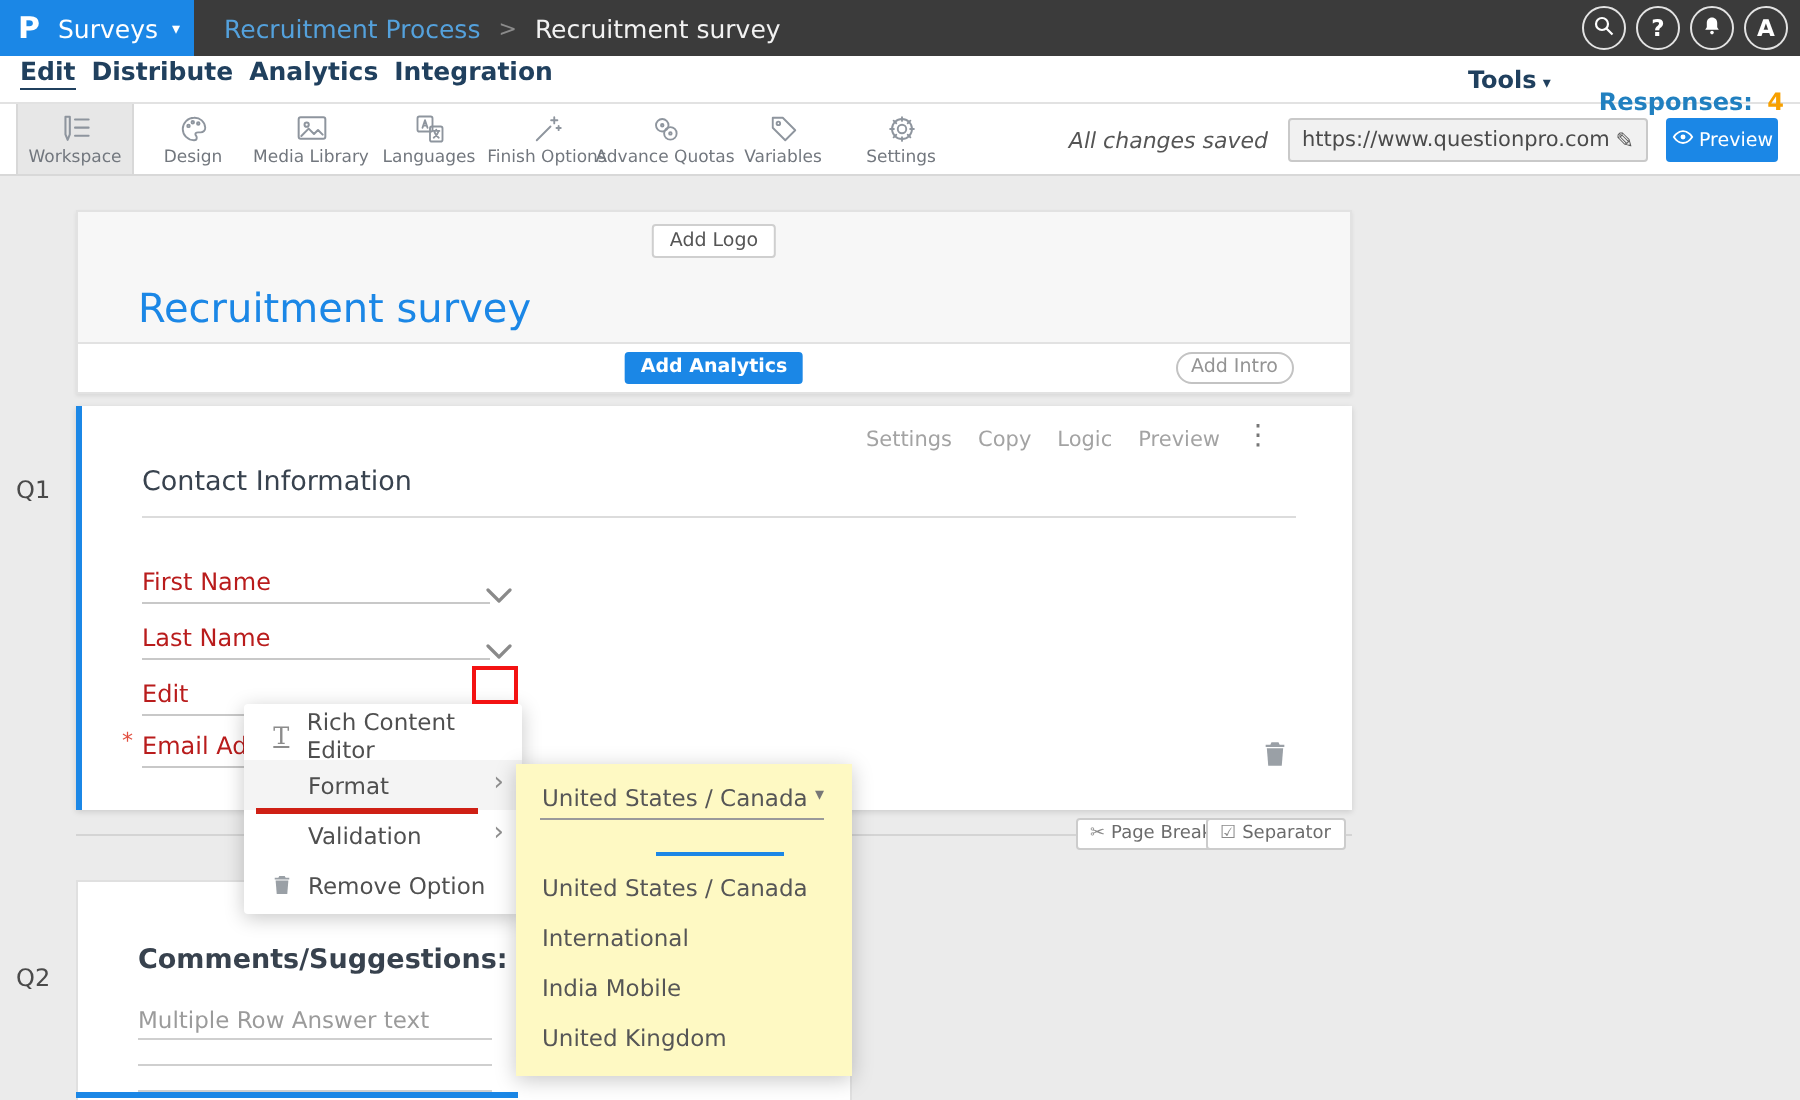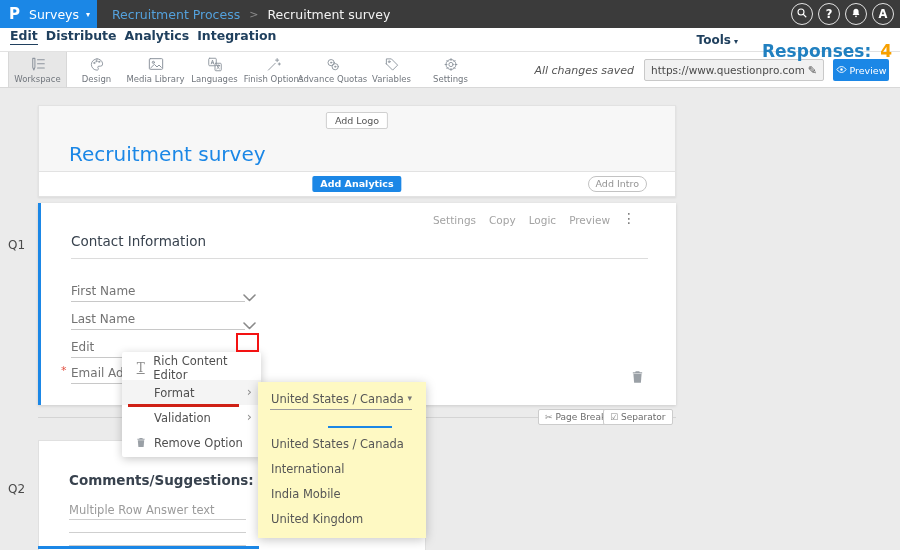--- a/index.html
+++ b/index.html
@@ -25,21 +25,21 @@
     font-size:10.5px; font-weight:bold; line-height:21px; cursor:pointer; }
 
   
   .subnav { position:absolute; top:28px; left:0; width:900px; height:24px; background:#fff;
     border-bottom:1px solid #e2e2e2; display:flex; align-items:flex-start; padding-left:10px; gap:8px; z-index:19; }
   .subnav-item { font-size:12.5px; color:#20405e; font-weight:600; cursor:pointer; padding-bottom:1px; }
   .subnav-item.active { border-bottom:1.5px solid #20405e; }
   .subnav-right { position:absolute; right:8px; top:0; height:24px; display:flex; align-items:center; gap:24px; }
   .tools-link { font-size:12px; color:#20405e; font-weight:600; cursor:pointer; }
   .tools-caret { font-size:8px; color:#20405e; margin-left:3px; }
-  .responses { font-size:17px; font-weight:600; cursor:pointer;margin-top:21px; }
+  .responses { font-size:12px; font-weight:600; cursor:pointer;margin-top:21px; }
   .responses .lbl { color:#2180c0; }
   .responses .cnt { color:#f7a000; margin-left:3px; }
 
   
   .toolbar { position:absolute; top:52px; left:0; width:900px; height:36px; background:#fff;
     border-bottom:1px solid #d8d8d8; display:flex; padding-left:8px; z-index:18; }
   .tool-item { width:59px; height:35px; display:flex; flex-direction:column; align-items:center;
     justify-content:flex-start; padding-top:4px; cursor:pointer;text-align:center; }
   .tool-item.active { background:#e7e7e7; border-left:1px solid #d8d8d8; border-right:1px solid #d8d8d8; }
   .tool-icon { height:16px; display:flex; align-items:center; }
@@ -72,21 +72,21 @@
   .q1-label { top:150px; }
   .q2-label { top:394px; }
 
   .q1-card { position:absolute; left:38px; top:115px; width:638px; height:202px; background:#fff;
     border-left:3px solid #1b87e6; box-shadow:0 1px 3px rgba(0,0,0,.13); }
   .q-actions { position:absolute; right:66px; top:11px; display:flex; gap:13px; }
   .q-action { font-size:10.5px; color:#a3a3a3; cursor:pointer; }
   .q-dots { position:absolute; right:40px; top:7px; font-size:14px; color:#777; cursor:pointer; }
   .q1-title { position:absolute; left:30px; top:30px; font-size:13.5px; color:#38424e; font-weight:500; cursor:text; }
   .q1-title-line { position:absolute; left:30px; right:28px; top:55px; border-top:1px solid #dcdcdc; }
-  .field-label { position:absolute; left:30px; font-size:12px; color:#737373; cursor:text; }
+  .field-label { position:absolute; left:30px; font-size:12px; color:#b91c1c; cursor:text; }
   .field-line { position:absolute; left:30px; width:174px; border-top:1px solid #c8c8c8; }
   .field-chevron { position:absolute; left:202px; cursor:pointer; }
   .field-chevron svg { stroke:#8a8a8a; fill:none; stroke-width:1.6; stroke-linecap:round; stroke-linejoin:round; }
   .field-chevron.blue svg { stroke:#1b87e6; }
   .req-star { position:absolute; left:20px; top:161px; color:#e25041; font-size:11px; }
   .q-trash { position:absolute; left:590px; top:166px; cursor:pointer; }
 
   .red-box { position:absolute; left:236px; top:245px; width:23px; height:19px; border:2px solid #f31212; z-index:12; }
 
   .pb-line { position:absolute; left:38px; width:638px; top:329px; border-top:1px solid #d4d4d4; }

